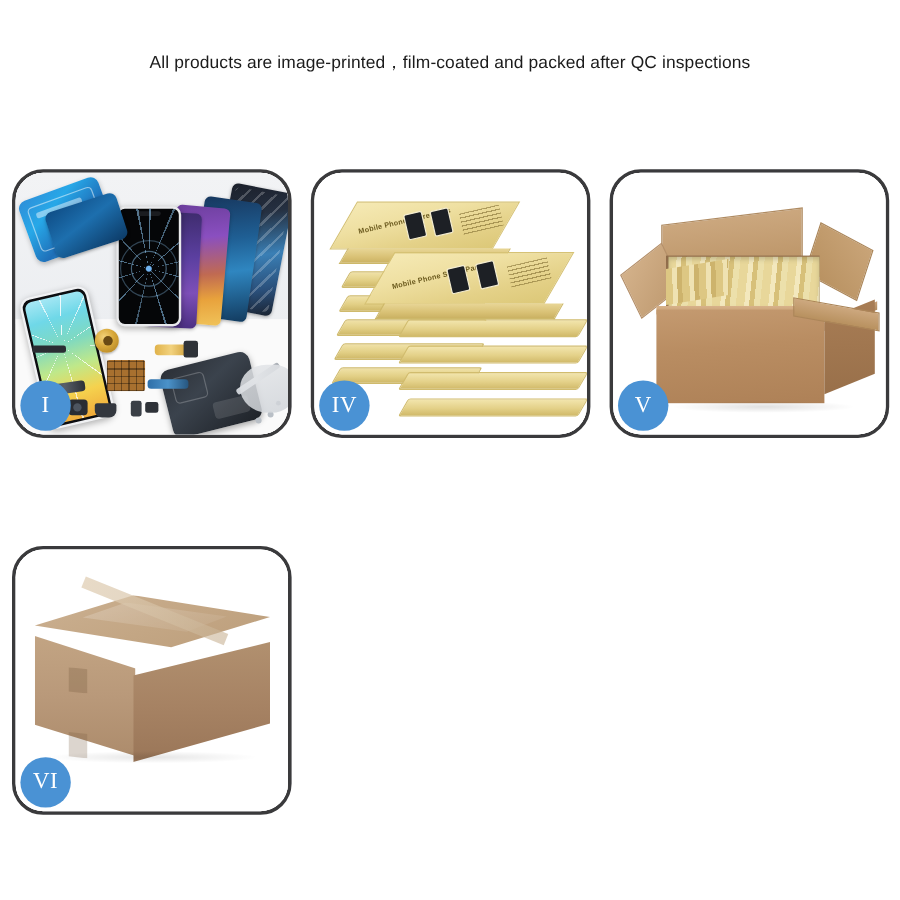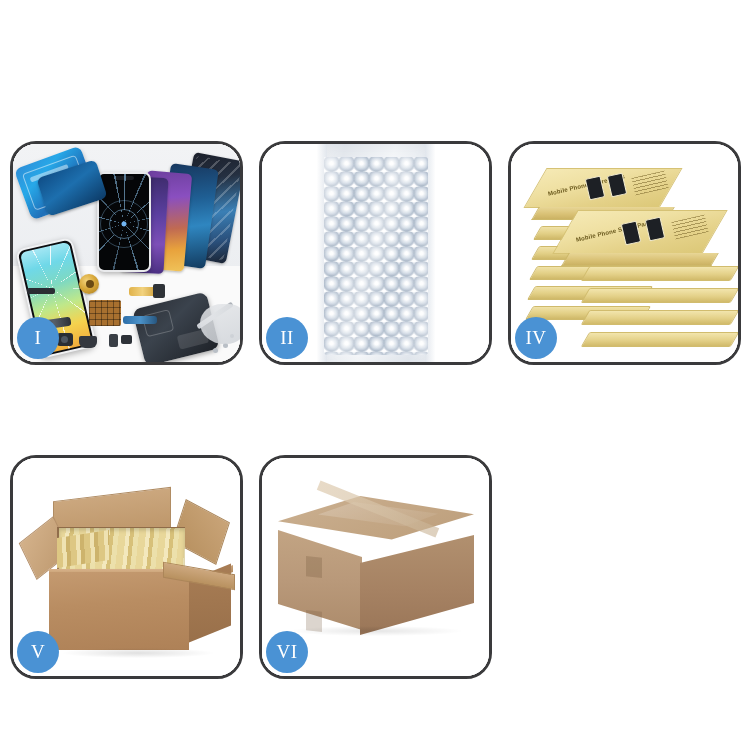--- a/index.html
+++ b/index.html
@@ -386,20 +386,21 @@
   .s-gloss{ position:absolute; left:92px; top:16px; width:92px; height:32px;
       background: linear-gradient(160deg, rgba(255,255,255,.8), rgba(255,255,255,0));
       clip-path: polygon(30% 0, 100% 30%, 74% 100%, 0 64%); }
   .s-shadow{ position:absolute; left:28px; top:168px; width:172px; height:10px;
       background: radial-gradient(ellipse at 50% 50%, rgba(0,0,0,.1), rgba(0,0,0,0) 72%); }
 </style>
 </head>
 <body>
 
 <div class="header">
+  <div class="page-subtitle">All products are image-printed，film-coated and packed after QC inspections</div>
 </div>
 
 <div class="grid">
 
   <div class="panel">
     <div class="panel-inner">
       <div class="p1-bg"></div>
       <div class="p1-band"></div>
       <div class="p1-lower"></div>
 
@@ -438,31 +439,20 @@
       <div class="part card"></div>
       <div class="part screw1"></div>
       <div class="part screw2"></div>
       <div class="part screw3"></div>
       <div class="part tweezer"></div>
       <div class="part hand"></div>
     </div>
     <div class="badge">I</div>
   </div>
 
-  <div class="panel">
-    <div class="panel-inner">
-      <div class="p2-bg"></div>
-      <div class="wrap-sheet"></div>
-      <div class="wrap-edge-l"></div>
-      <div class="wrap-edge-r"></div>
-      <div class="bubbles"></div>
-      <div class="bubbles-sheen"></div>
-    </div>
-    <div class="badge">II</div>
-  </div>
 
 
   <div class="panel">
     <div class="panel-inner">
       <div class="p4-bg"></div>
       <div class="stack">
 
         <div class="slabL" style="top:64px;  left:18px;"></div>
         <div class="slabL" style="top:84px;  left:16px;"></div>
         <div class="slabL" style="top:104px; left:14px;"></div>

